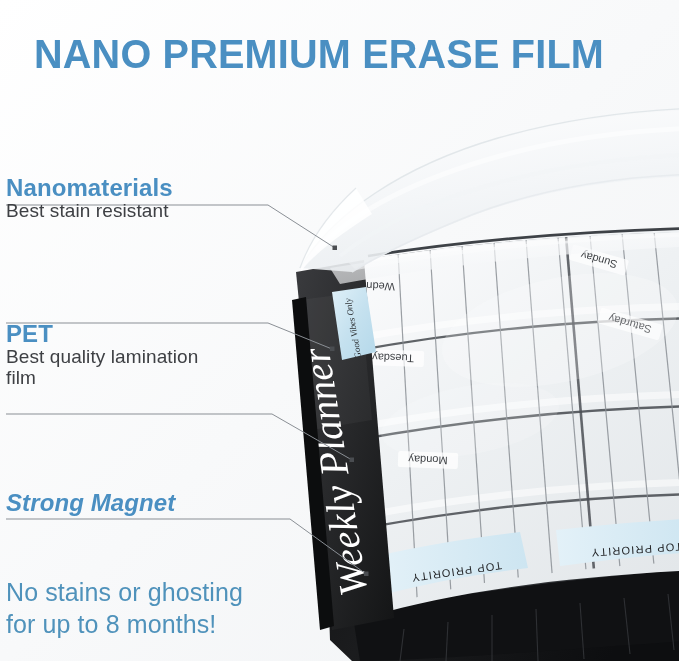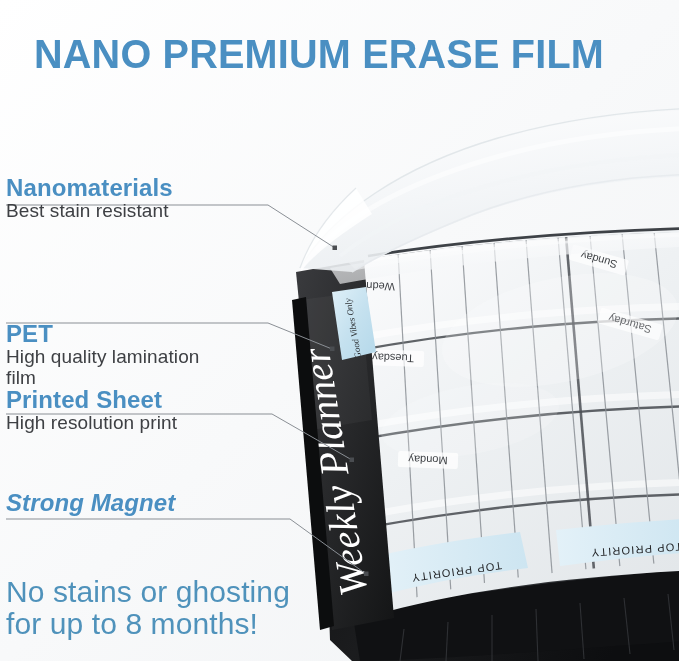--- a/index.html
+++ b/index.html
@@ -43,21 +43,21 @@
   .callout .cbody .l2{display:block;margin-top:-2px;}
 
   
   #c-nano{top:176px;}
   #c-pet{top:297px;margin-top:25px;}
   #c-print{top:388px;}
   #c-mag{top:491px;font-style:italic;}
 
   .tagline{
     position:absolute;left:6px;top:576px;width:330px;
-    font-size:30px;line-height:32px;color:#4f92bb;font-weight:normal;
+    font-size:25px;line-height:32px;color:#4f92bb;font-weight:normal;
     letter-spacing:0.1px;
   }
 
   
   #leaders{position:absolute;left:0;top:0;width:679px;height:661px;pointer-events:none;}
 
   
   #art{position:absolute;left:0;top:0;width:679px;height:661px;}
   #art svg{display:block;}
 </style>
@@ -287,31 +287,25 @@
   <div class="callout" id="c-nano">
     <div class="chead">Nanomaterials</div>
     <div class="cbody">
       <span>Best stain resistant</span>
     </div>
   </div>
 
   <div class="callout" id="c-pet">
     <div class="chead">PET</div>
     <div class="cbody">
-      <span>High quality lamination</span>
+      <span>Best quality lamination</span>
       <span class="l2">film</span>
     </div>
   </div>
 
-  <div class="callout" id="c-print">
-    <div class="chead">Printed Sheet</div>
-    <div class="cbody">
-      <span>High resolution print</span>
-    </div>
-  </div>
 
   <div class="callout" id="c-mag">
     <div class="chead">Strong Magnet</div>
   </div>
 
   <div class="tagline">
     <div>No stains or ghosting</div>
     <div>for up to 8 months!</div>
   </div>
 

